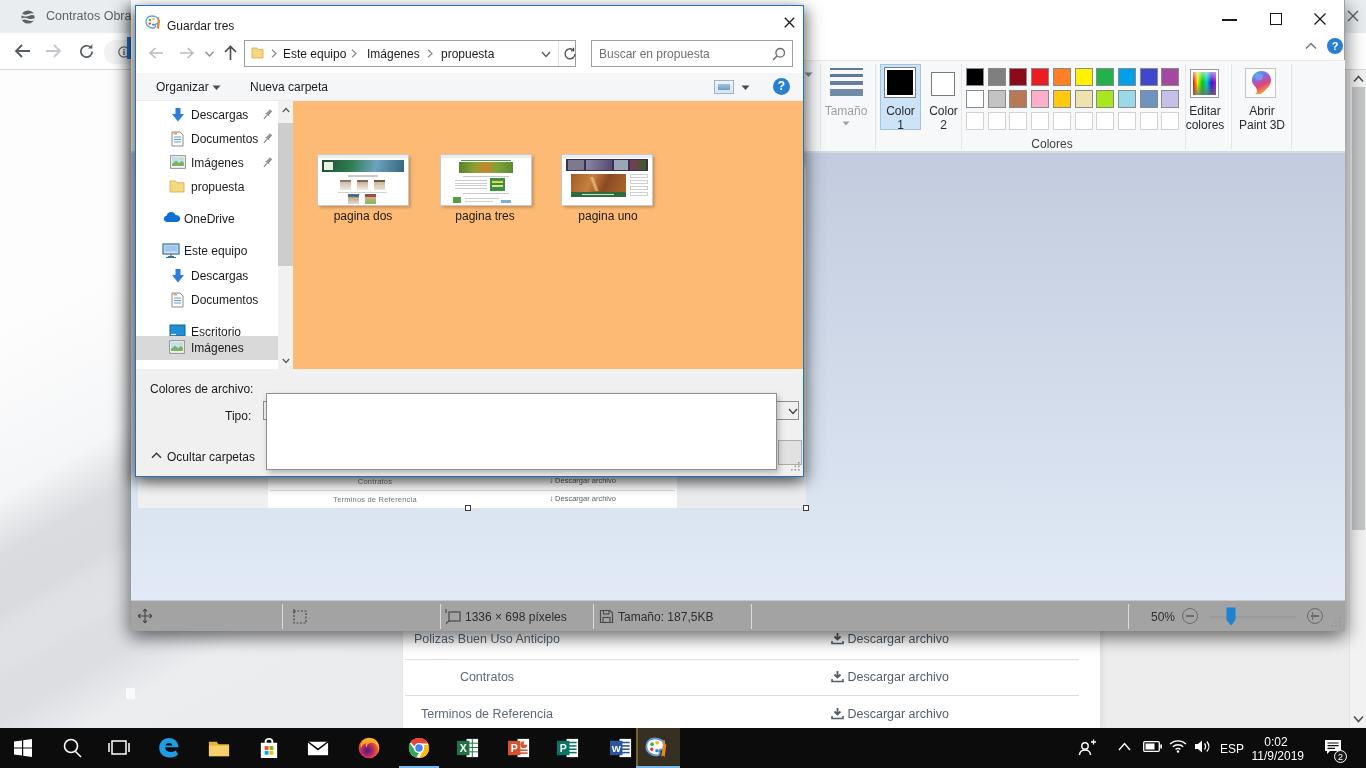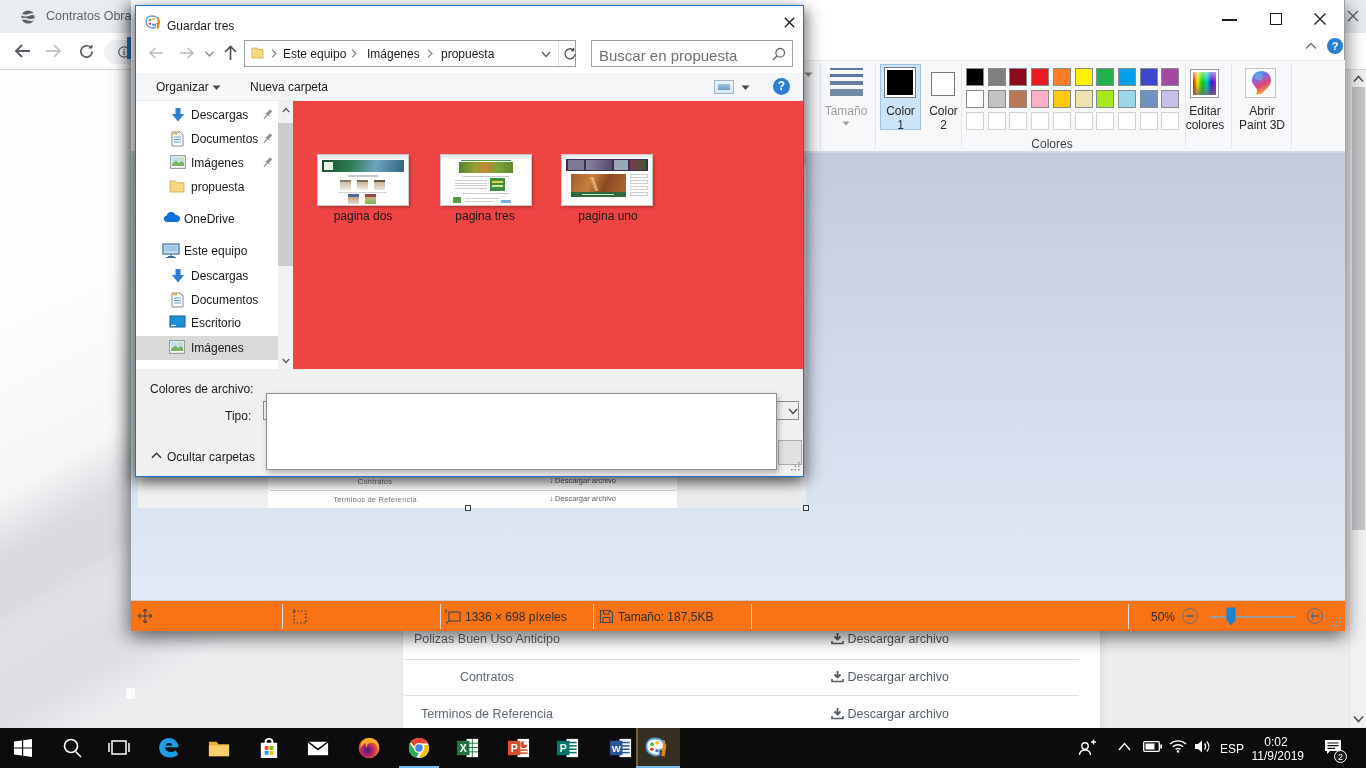--- a/index.html
+++ b/index.html
@@ -15,35 +15,35 @@
 .wtxt{position:absolute;color:#5d6974;font-size:12.5px;letter-spacing:0;white-space:nowrap;width:220px;left:-26px;text-align:center}
 .wsep{position:absolute;left:2px;width:674px;height:1px;background:#dcdcdc}
 .dlink{position:absolute;color:#525d66;font-size:12.5px;letter-spacing:0;white-space:nowrap}
 #pgscroll{left:1349px;top:0;width:17px;height:657px;background:#f2f2f3;border-left:1px solid #e4e4e5}
 .sthumb{position:absolute;left:2px;width:13px;background:#c4c6c8}
 
 #paint{left:131px;top:0;width:1214px;height:631px;background:#fff;border-right:1px solid #93a0ae;border-bottom:1px solid #93a0ae;box-shadow:-5px 6px 16px rgba(0,0,0,.35),5px 6px 16px rgba(0,0,0,.3)}
 #ribbon{left:0;top:60px;width:1214px;height:91px;background:#f7f8f9;border-top:1px solid #e9e9e9}
 #ribbonline{left:0;top:151px;width:1214px;height:2px;background:#d4dae2}
 #pcanvas{left:0;top:153px;width:1214px;height:447px;background:linear-gradient(#c2ccde,#e1eaf6)}
-#pstatus{left:0;top:600px;width:1214px;height:31px;background:#f97316;border-top:1px solid #c9c9c9}
+#pstatus{left:0;top:600px;width:1214px;height:31px;background:#a3a3a3;border-top:1px solid #c9c9c9}
 .rsep{position:absolute;top:3px;width:1px;height:85px;background:#e4e6e9}
 .ssep{position:absolute;top:3px;width:1px;height:25px;background:#dcdcdc}
 .swatch{position:absolute;width:18px;height:18px;border:1px solid #8a8a8a}
 .swe{position:absolute;width:18px;height:18px;border:1px solid #d2d2d2;background:#fff}
 .rlabel{position:absolute;font-size:12px;color:#2b2b2b;text-align:center;white-space:nowrap}
 .gray{color:#9f9f9f}
 
 #dlg{left:135px;top:5px;width:669px;height:472px;background:#fff;border:1px solid #2072c2;box-shadow:0 5px 11px rgba(0,0,0,.32),-7px 4px 14px rgba(0,0,0,.28),7px 4px 14px rgba(0,0,0,.25);z-index:30}
 .d12{font-size:12px;color:#1b1b1b;white-space:nowrap}
 .boxg{background:#fff;border:1px solid #9e9e9e}
 #dtool{left:0;top:67px;width:667px;height:28px;background:#f4f6f7;border-bottom:1px solid #ececec}
 #dnav{left:0;top:95px;width:142px;height:268px;background:#fff}
 #dscroll{left:142px;top:95px;width:15px;height:268px;background:#f1f1f1}
-#dfiles{left:157px;top:95px;width:510px;height:268px;background:#ef4444}
+#dfiles{left:157px;top:95px;width:510px;height:268px;background:#fdba74}
 #dbottom{left:0;top:363px;width:667px;height:107px;background:#f0f0f0}
 .navrow{position:absolute;left:0;width:140px;height:24px}
 .navtxt{position:absolute;top:5px;font-size:12px;color:#1b1b1b;white-space:nowrap}
 .thumb{position:absolute;width:92px;height:52px;background:#fff;border:1px solid #c8c8c8;box-shadow:1.5px 1.5px 3px rgba(0,0,0,.25)}
 .tlabel{position:absolute;font-size:12px;color:#1b1b1b;text-align:center;width:120px}
 
 #taskbar{left:0;top:728px;width:1366px;height:40px;background:#0c0c0d;z-index:40}
 .tico{position:absolute;top:8px;width:24px;height:24px}
 .tray{position:absolute;color:#fff}
 </style></head>
@@ -324,21 +324,21 @@
     <svg class="abs" style="left:296px;top:10px" width="10" height="7" viewBox="0 0 10 7">
           <path d="M1 1 L5 5.5 L9 1" stroke="#5a5a5a" stroke-width="1.3" fill="none"></path>
         </svg>
     <div class="abs" style="left:313px;top:0;width:1px;height:25px;background:#e3e3e3"></div>
     <svg class="abs" style="left:318px;top:6px" width="14" height="14" viewBox="0 0 14 14">
           <path d="M12 7 A5 5 0 1 1 10.5 3.2" stroke="#4a4a4a" stroke-width="1.3" fill="none"></path>
           <path d="M10.5 0.8 L10.7 3.6 L8 3.8" fill="none" stroke="#4a4a4a" stroke-width="1.3"></path>
         </svg>
   </div>
   <div class="abs boxg" style="left:455px;top:34px;width:202px;height:27px">
-    <div class="abs" style="left:7px;top:6px;font-size:15px;color:#707070;white-space:nowrap">Buscar en propuesta</div>
+    <div class="abs" style="left:7px;top:6px;font-size:12px;color:#707070;white-space:nowrap">Buscar en propuesta</div>
     <svg class="abs" style="left:180px;top:6px" width="14" height="14" viewBox="0 0 14 14">
           <circle cx="8.2" cy="5.8" r="4.3" stroke="#6a6a6a" stroke-width="1.3" fill="none"></circle>
           <path d="M5 9 L1 13" stroke="#6a6a6a" stroke-width="1.4"></path>
         </svg>
   </div>
 
   <div class="abs" id="dtool">
     <div class="abs d12" style="left:20px;top:7px">Organizar</div>
     <svg class="abs" style="left:76px;top:12px" width="9" height="6" viewBox="0 0 9 6">
           <path d="M0.5 0.5 L4.5 5 L8.5 0.5" fill="#4a4a4a"></path>
@@ -427,21 +427,21 @@
         <div class="navrow" style="top:187px;">
           <svg class="abs" style="left:34px;top:4px" width="15" height="16" viewBox="0 0 15 16">
             <path d="M2 1 H10 L13 4 V15 H2 Z" fill="#fff" stroke="#8a8a8a" stroke-width="1"></path>
             <g stroke="#5b9bd5" stroke-width="1">
               <path d="M4 6 H11 M4 8.5 H11 M4 11 H11"></path>
             </g>
             <path d="M3.5 2.5 L7 2.5" stroke="#e8a33d" stroke-width="2"></path>
           </svg>
           <div class="navtxt" style="left:55px">Documentos</div>
         </div>
-        <div class="navrow" style="top:210px;">
+        <div class="navrow" style="top:219px;">
           <svg class="abs" style="left:33px;top:4px" width="17" height="14" viewBox="0 0 17 14">
             <rect x="1" y="1" width="15" height="11" fill="#1e8fd4" stroke="#12639c" stroke-width="1"></rect>
             <path d="M2 10.5 H7" stroke="#fff" stroke-width="1.2"></path>
           </svg>
           <div class="navtxt" style="left:55px">Escritorio</div>
         </div>
         <div class="navrow" style="top:235px;background:#d9d9d9;width:142px">
           <svg class="abs" style="left:33px;top:4px" width="16" height="14" viewBox="0 0 16 14">
             <rect x="0.7" y="0.7" width="14.6" height="12.6" fill="#fff" stroke="#8a8a8a" stroke-width="1"></rect>
             <rect x="2" y="2" width="12" height="7" fill="#bfe1f2"></rect>

